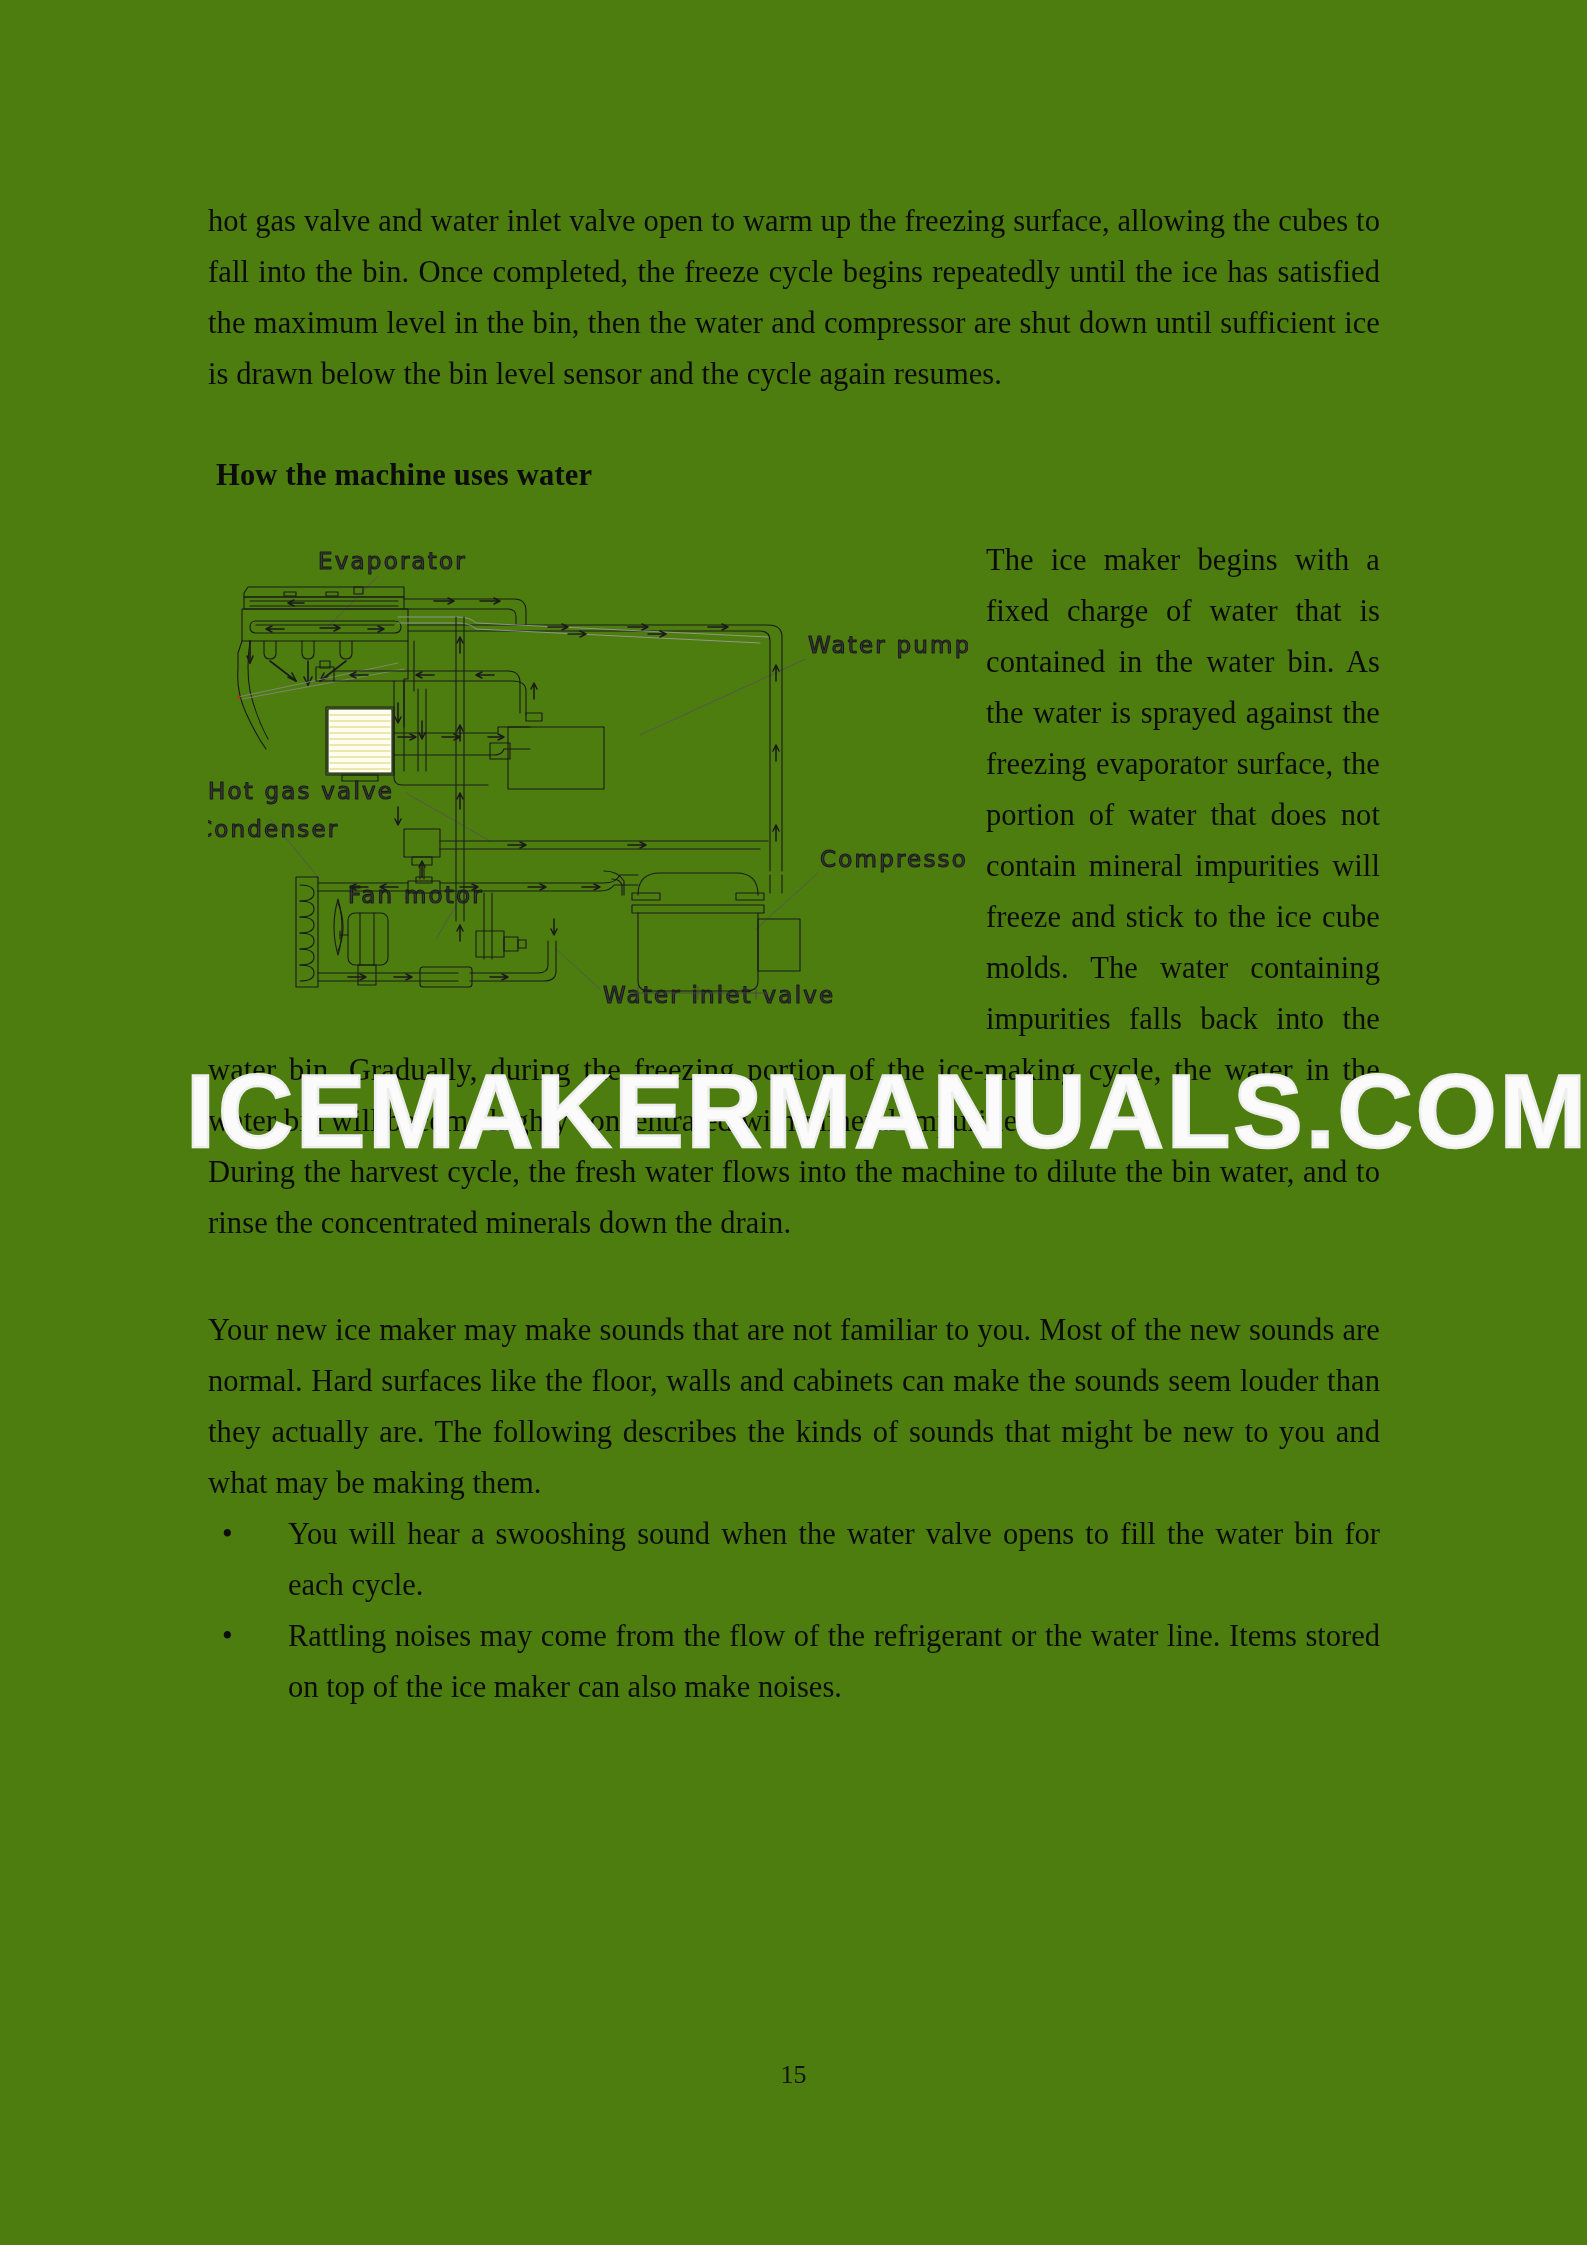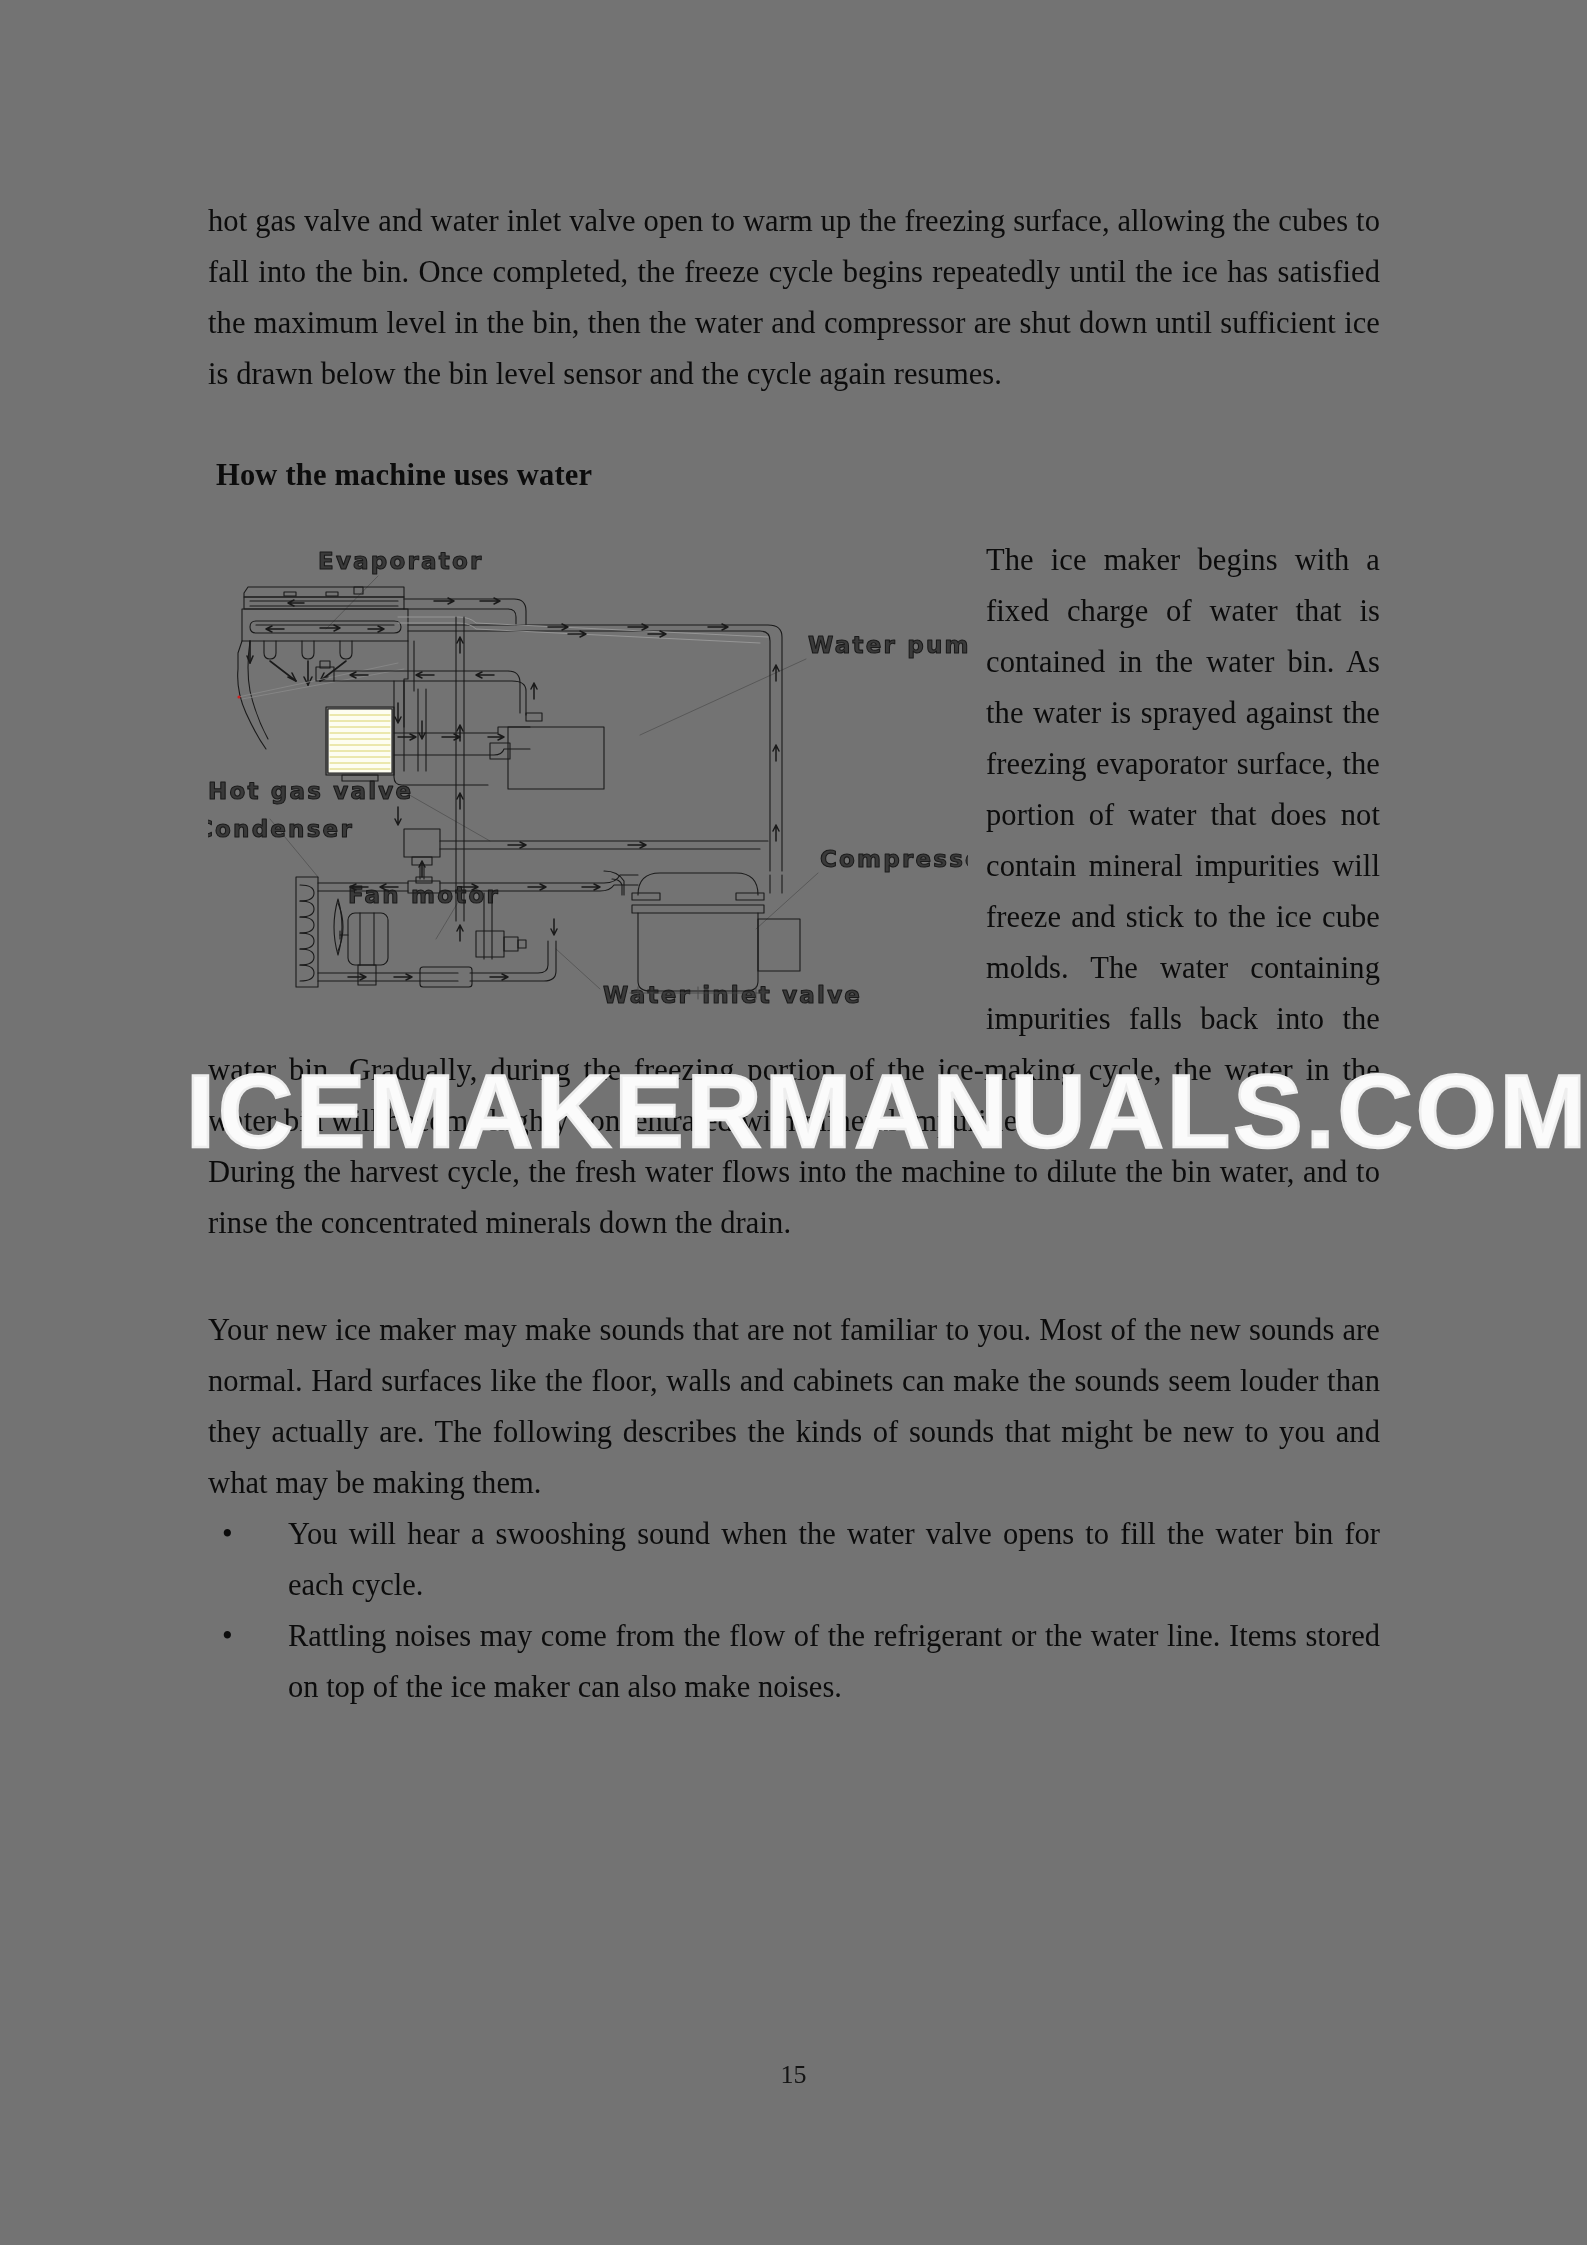--- a/index.html
+++ b/index.html
@@ -14,21 +14,21 @@
     font-family: "Liberation Serif", "DejaVu Serif", serif;
     color: #0c0c0c;
     overflow: hidden;
   }
 
   .page {
     position: absolute;
     left: 0; top: 0;
     width: 1587px;
     height: 2245px;
-    background: #737373;
+    background: #4d7c0f;
   }
 
   
   .content {
     position: absolute;
     left: 208px;
     top: 196px;
     width: 1172px;
   }
 
@@ -61,21 +61,20 @@
   .spacer-md { height: 42px; }
   .spacer-lg { height: 56px; }
 
   
   .figure-wrap {
     float: left;
     width: 760px;
     height: 470px;
     margin: 6px 18px 16px 0;
     position: relative;
-    font-weight: bold;
   }
   .figure-wrap svg { display: block; }
 
   
   ul.bullets {
     margin: 0;
     padding: 0;
     list-style: none;
   }
   ul.bullets li {

